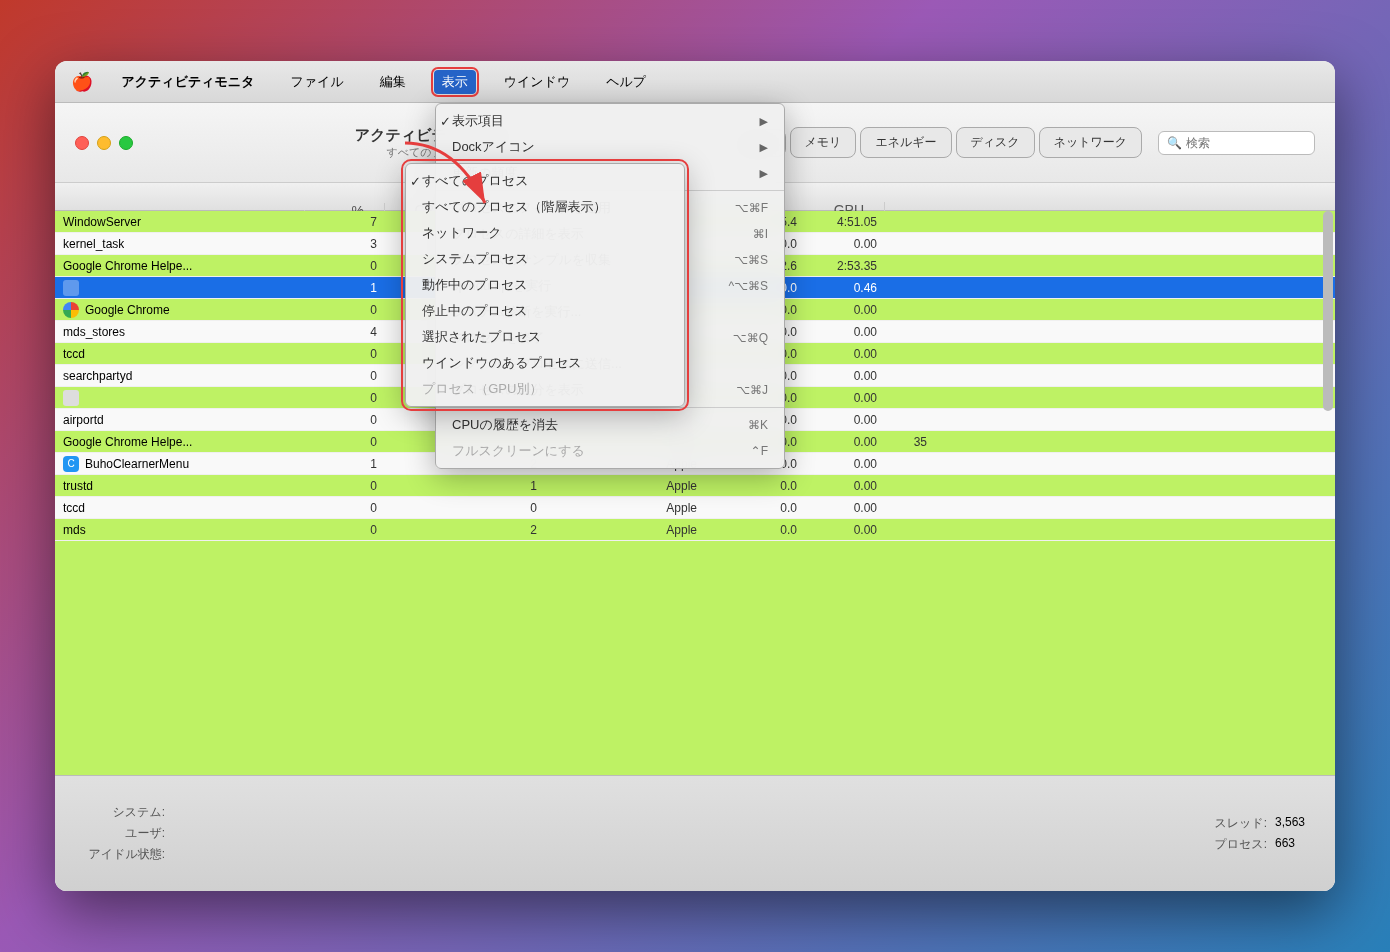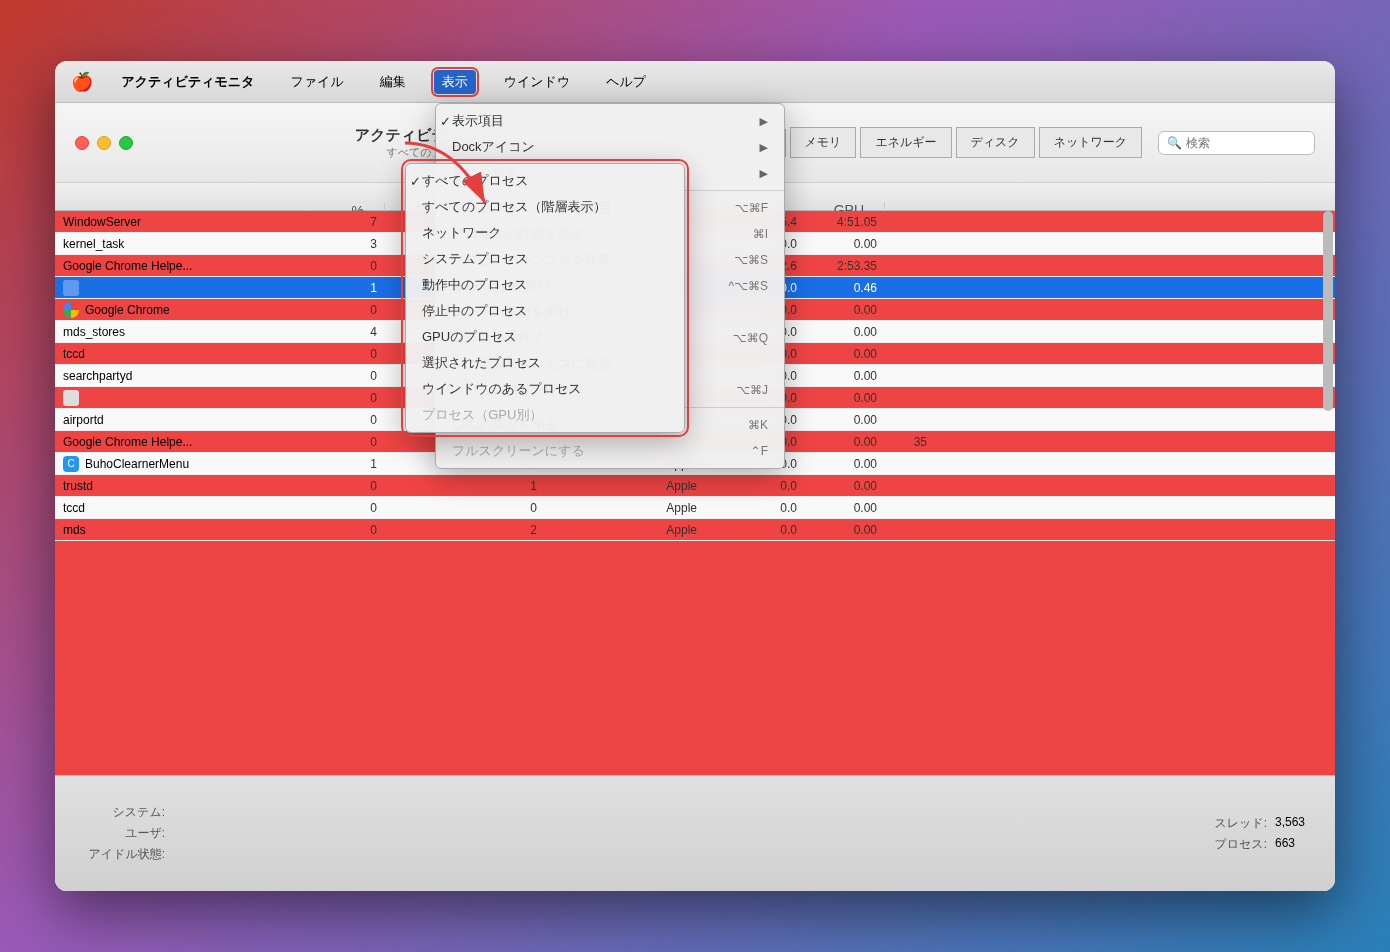--- a/index.html
+++ b/index.html
@@ -114,21 +114,21 @@
     
     .tab-buttons {
       display: flex;
       gap: 4px;
       align-items: center;
     }
     .tab-btn {
       padding: 6px 14px;
       font-size: 12px;
       border: 1px solid #aaa;
-      border-radius: 0;
+      border-radius: 8px;
       background: #e8e8e8;
       cursor: pointer;
       color: #333;
     }
 
     
     .search-box {
       display: flex;
       align-items: center;
       background: #fff;
@@ -166,21 +166,21 @@
       color: #555;
       padding: 0 20px;
       text-align: right;
       border-right: 1px solid #ccc;
     }
     .th-cell:first-child { text-align: left; }
 
     .table-body {
       flex: 1;
       overflow-y: auto;
-      background: #ef4444;
+      background: #bef264;
     }
     .table-row {
       display: grid;
       grid-template-columns: 250px 80px 80px 80px 80px 80px 100px 80px 50px;
       height: 22px;
       align-items: center;
       border-bottom: 1px solid #f0f0f0;
     }
     .table-row:nth-child(even) { background: #f9f9f9; }
     .table-row.selected { background: #1a6ee6; color: #fff; }
@@ -700,23 +700,20 @@
       <div class="menu-section-item">
         <span>システムプロセス</span>
       </div>
       <div class="menu-section-item">
         <span>動作中のプロセス</span>
       </div>
       <div class="menu-section-item">
         <span>停止中のプロセス</span>
       </div>
       <div class="menu-section-item">
-        <span>GPUのプロセス</span>
-      </div>
-      <div class="menu-section-item">
         <span>選択されたプロセス</span>
       </div>
       <div class="menu-section-item">
         <span>ウインドウのあるプロセス</span>
       </div>
       <div class="menu-section-item disabled">
         <span>プロセス（GPU別）</span>
       </div>
     </div>
 

